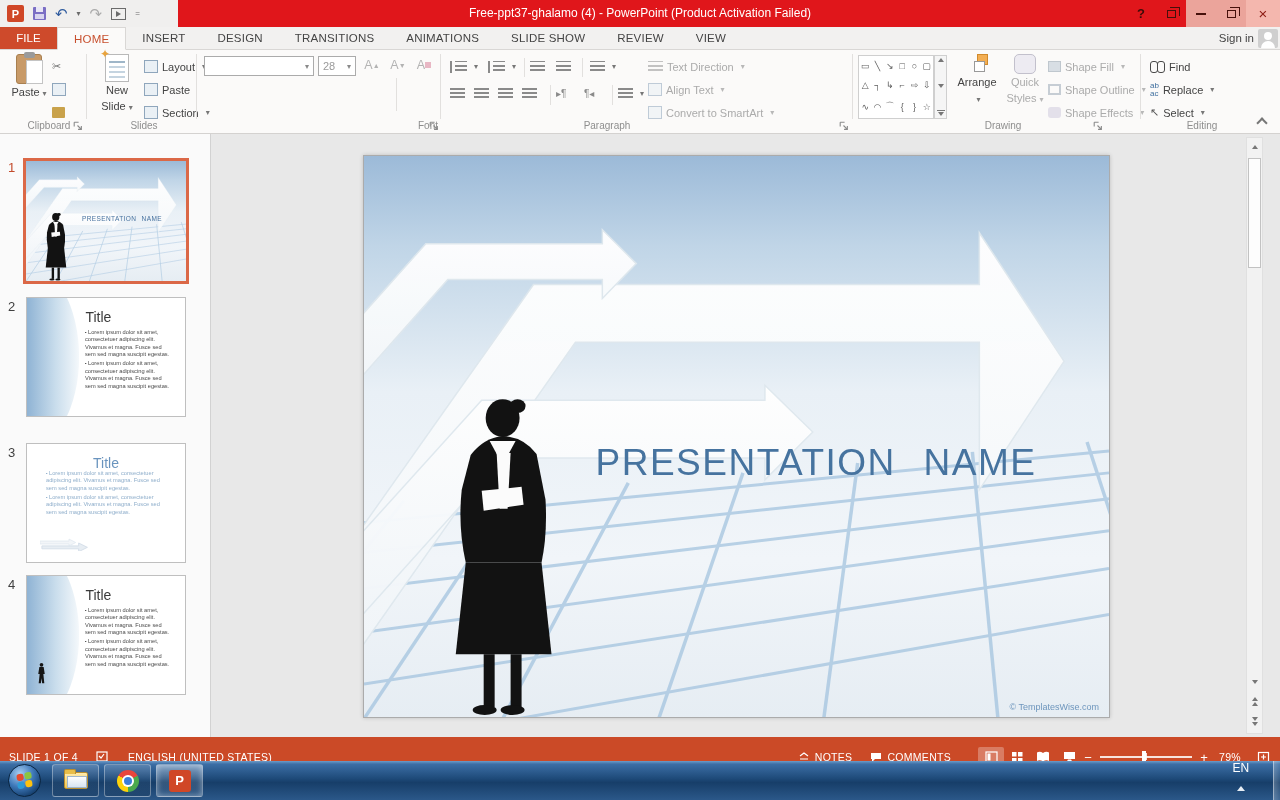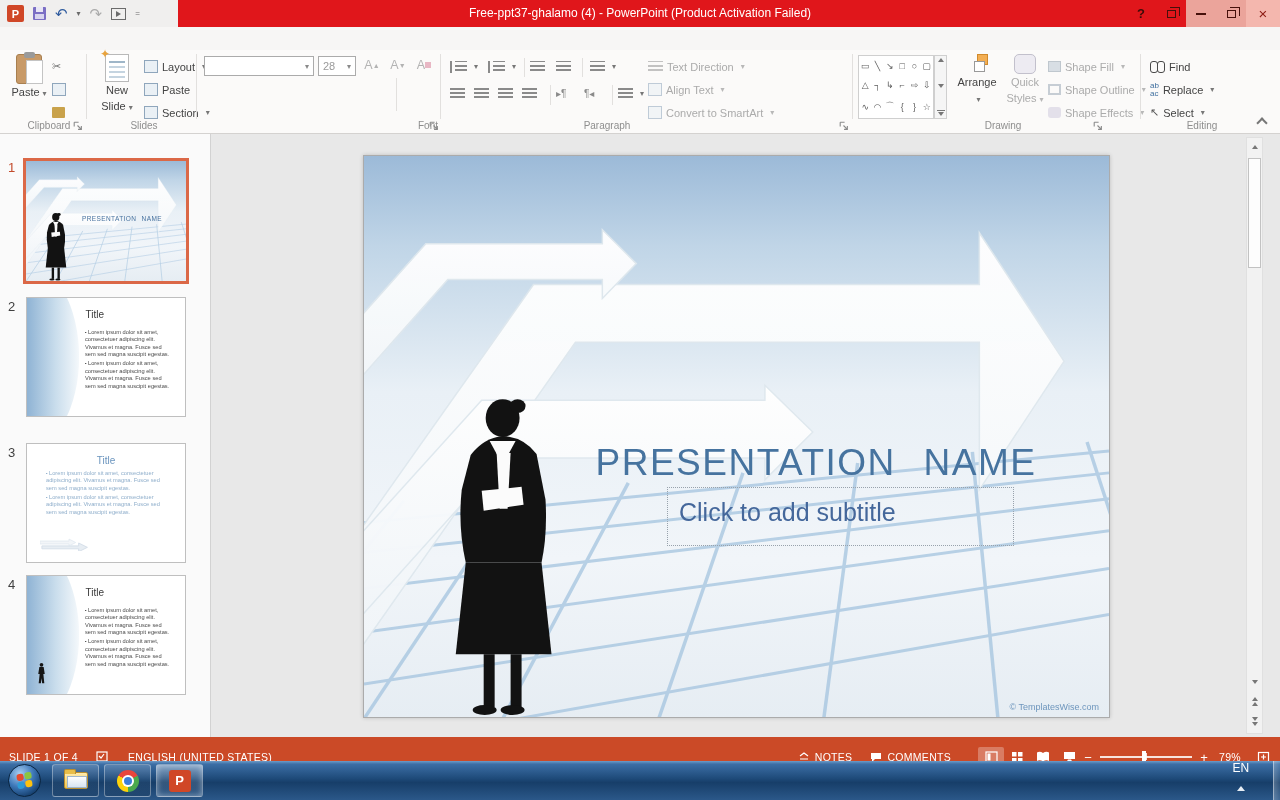--- a/index.html
+++ b/index.html
@@ -116,21 +116,21 @@
   #thumb-panel { position:absolute; left:0; top:0; width:211px; height:603px; background:#FAFAFA;
     border-right:1px solid #D2D2D2; }
   .thumb-num { position:absolute; left:8px; font-size:13px; color:#404040; }
   .thumb-num.sel { color:#C34B2C; }
   .thumb { position:absolute; left:26px; width:160px; height:120px; background:#fff;
     border:1px solid #BFBFBF; overflow:hidden; }
   .thumb.sel { border:3px solid #DB6847; width:166px; height:126px; left:23px; }
   .t-band { position:absolute; left:0; top:0; bottom:0; width:33%;
     background:linear-gradient(90deg,#8FB3D4,#C9DDEC 55%,#F4F8FB);
     clip-path:ellipse(100% 78% at 0% 50%); }
-  .t-title { position:absolute; left:37%; top:9%; font-size:10px; color:#3A3A3A; }
+  .t-title { position:absolute; left:37%; top:9%; font-size:14px; color:#3A3A3A; }
   .t-title.c3 { left:0; width:100%; text-align:center; color:#6A94BE; }
   .t-bullets { position:absolute; left:37%; top:26%; width:59%; font-size:6px; line-height:1.3;
     color:#4A4A4A; list-style:none; transform:scale(.95); transform-origin:top left; }
   .t-bullets li { margin-bottom:2px; }
   .t-bullets li::before { content:"▪ "; font-size:5px; }
   .t-bullets.c3 { left:12%; width:80%; top:22%; color:#8FAECB; }
   .t1-title { position:absolute; left:22%; width:76%; top:45%; text-align:center; font-size:6.5px;
     letter-spacing:.4px; word-spacing:3px; color:#47729F; }
   .scene-fit { position:absolute; left:0; top:0; width:100%; height:100%; }
   .man4 { position:absolute; left:5%; bottom:4%; width:13px; height:30px; }
@@ -287,20 +287,33 @@
       <div class="winbtn pink">
           <span class="minbar"></span>
         </div>
       <div class="winbtn pink">
           <span class="restore-sq"></span>
         </div>
       <div class="winbtn close">×</div>
     </div>
   </div>
 
+  <div id="tabrow">
+    <div id="file-tab">FILE</div>
+    <div class="tab active">HOME</div>
+    <div class="tab">INSERT</div>
+    <div class="tab">DESIGN</div>
+    <div class="tab">TRANSITIONS</div>
+    <div class="tab">ANIMATIONS</div>
+    <div class="tab">SLIDE SHOW</div>
+    <div class="tab">REVIEW</div>
+    <div class="tab">VIEW</div>
+    <div id="signin">Sign in</div>
+    <div id="avatar"></div>
+  </div>
 
   <div id="ribbon">
 
     <div class="bigbtn" style="left:4px;">
       <div id="paste-ic"></div>
       <div class="cap dd">Paste</div>
     </div>
     <div class="rrow" style="left:52px; top:6px;">
       <span style="color:#777;">✂</span>
       </div>
@@ -553,21 +566,20 @@
           <li>Lorem ipsum dolor sit amet, consectetuer adipiscing elit. Vivamus et magna. Fusce sed sem sed magna suscipit egestas.</li>
         </ul>
       </div>
     </div>
 
     <div id="slide">
       <svg class="scene-fit" viewBox="0 0 747 563" preserveAspectRatio="none">
           <use href="#scene-sym"></use>
         </svg>
       <div id="slide-title">PRESENTATION NAME</div>
-      <div id="subtitle-box">Click to add subtitle</div>
       <div id="watermark">© TemplatesWise.com</div>
     </div>
 
     <div id="vscroll">
 
       <div class="sb-arrow" style="top:1px;">
           <span class="tri-up"></span>
         </div>
       <div id="sb-thumb"></div>
       <div class="sb-arrow" style="top:536px;">

